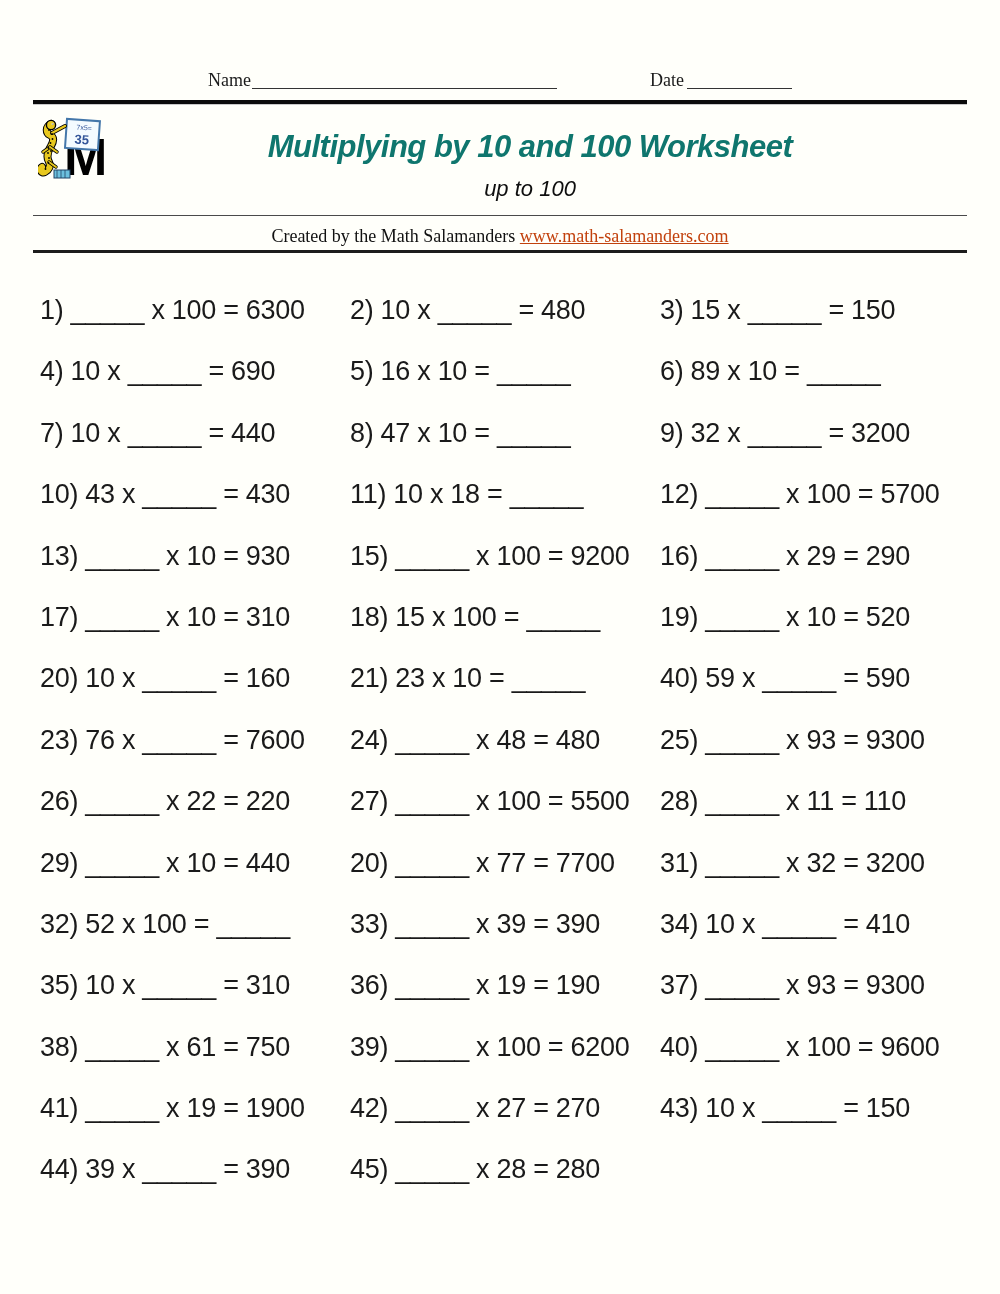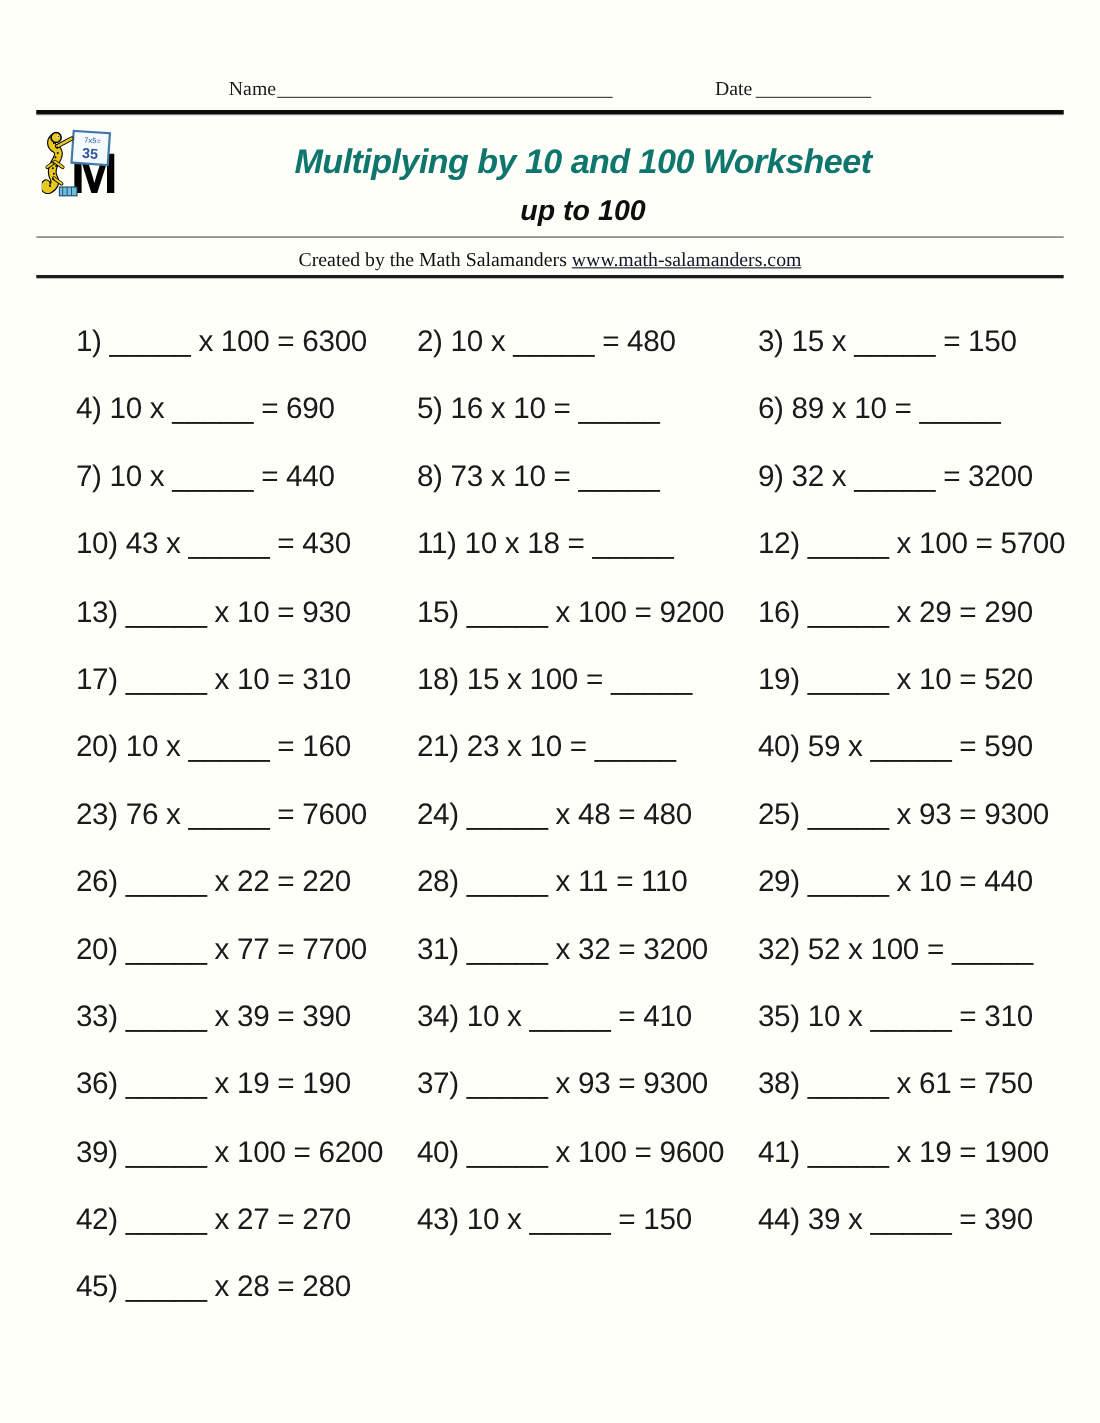--- a/index.html
+++ b/index.html
@@ -24,36 +24,36 @@
   
   .rule-thick{position:absolute;top:100px;left:33px;width:934px;height:4px;background:#0b0b0b;box-shadow:0 1px 0 #c9c9c9;}
   .rule-thin {position:absolute;top:215px;left:33px;width:934px;height:1px;background:#4a4a4a;}
   .rule-med  {position:absolute;top:250px;left:33px;width:934px;height:2.5px;background:#1c1c1c;}
 
   
   .logo{position:absolute;left:38px;top:117px;width:78px;height:64px;}
   .title{position:absolute;top:129px;left:100px;width:860px;text-align:center;
     font-size:31px;font-weight:bold;font-style:italic;letter-spacing:-0.5px;color:#0f766e;}
   .subtitle{position:absolute;top:176px;left:100px;width:860px;text-align:center;
-    font-size:26px;font-weight:bold;font-style:italic;color:#0e0e0e;}
+    font-size:22px;font-weight:normal;font-style:italic;color:#0e0e0e;}
   .credit{position:absolute;top:226px;left:0;width:1000px;text-align:center;
     font-family:"Liberation Serif",serif;font-size:18px;color:#111;}
   .credit .link{text-decoration:underline;cursor:pointer;}
 
   
   .problems{
     position:absolute;top:295px;left:33px;width:934px;
     display:grid;
     grid-template-columns:310px 310px 1fr;
     grid-auto-rows:61.4px;
     font-size:27px;
     letter-spacing:-0.3px;
     color:#1a1a1a;
   }
-  .problem{padding-left:7px;white-space:nowrap;margin-left:29px;}
+  .problem{padding-left:7px;white-space:nowrap;}
 </style>
 </head>
 <body style="background: rgb(255, 255, 250);">
 
 <div class="sheet">
 
   <div class="hdr-row">
     <span class="name-label">Name</span>
     <span class="name-line"></span>
     <span class="date-label">Date</span>
@@ -105,51 +105,52 @@
       </g>
     </g>
   </svg>
 
   <div class="title">Multiplying by 10 and 100 Worksheet</div>
   <div class="subtitle">up to 100</div>
 
   <div class="rule-thin"></div>
 
   <div class="credit">
-    <span>Created by the Math Salamanders </span><span class="link" style="color: #0f172a;">www.math-salamanders.com</span>
+    <span>Created by the Math Salamanders </span><span class="link" style="color: #c2410c;">www.math-salamanders.com</span>
   </div>
 
   <div class="rule-med"></div>
 
   <div class="problems">
       <div class="problem">1) _____ x 100 = 6300</div>
       <div class="problem">2) 10 x _____ = 480</div>
       <div class="problem">3) 15 x _____ = 150</div>
       <div class="problem">4) 10 x _____ = 690</div>
       <div class="problem">5) 16 x 10 = _____</div>
       <div class="problem">6) 89 x 10 = _____</div>
       <div class="problem">7) 10 x _____ = 440</div>
-      <div class="problem">8) 73 x 10 = _____</div>
+      <div class="problem">8) 47 x 10 = _____</div>
       <div class="problem">9) 32 x _____ = 3200</div>
       <div class="problem">10) 43 x _____ = 430</div>
       <div class="problem">11) 10 x 18 = _____</div>
       <div class="problem">12) _____ x 100 = 5700</div>
       <div class="problem">13) _____ x 10 = 930</div>
       <div class="problem">15) _____ x 100 = 9200</div>
       <div class="problem">16) _____ x 29 = 290</div>
       <div class="problem">17) _____ x 10 = 310</div>
       <div class="problem">18) 15 x 100 = _____</div>
       <div class="problem">19) _____ x 10 = 520</div>
       <div class="problem">20) 10 x _____ = 160</div>
       <div class="problem">21) 23 x 10 = _____</div>
       <div class="problem">40) 59 x _____ = 590</div>
       <div class="problem">23) 76 x _____ = 7600</div>
       <div class="problem">24) _____ x 48 = 480</div>
       <div class="problem">25) _____ x 93 = 9300</div>
       <div class="problem">26) _____ x 22 = 220</div>
+      <div class="problem">27) _____ x 100 = 5500</div>
       <div class="problem">28) _____ x 11 = 110</div>
       <div class="problem">29) _____ x 10 = 440</div>
       <div class="problem">20) _____ x 77 = 7700</div>
       <div class="problem">31) _____ x 32 = 3200</div>
       <div class="problem">32) 52 x 100 = _____</div>
       <div class="problem">33) _____ x 39 = 390</div>
       <div class="problem">34) 10 x _____ = 410</div>
       <div class="problem">35) 10 x _____ = 310</div>
       <div class="problem">36) _____ x 19 = 190</div>
       <div class="problem">37) _____ x 93 = 9300</div>

